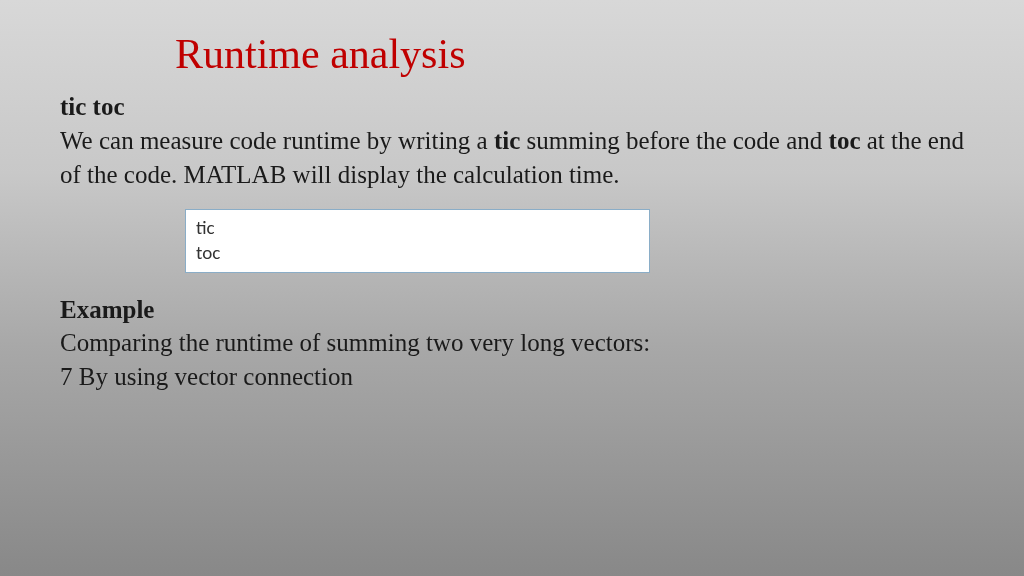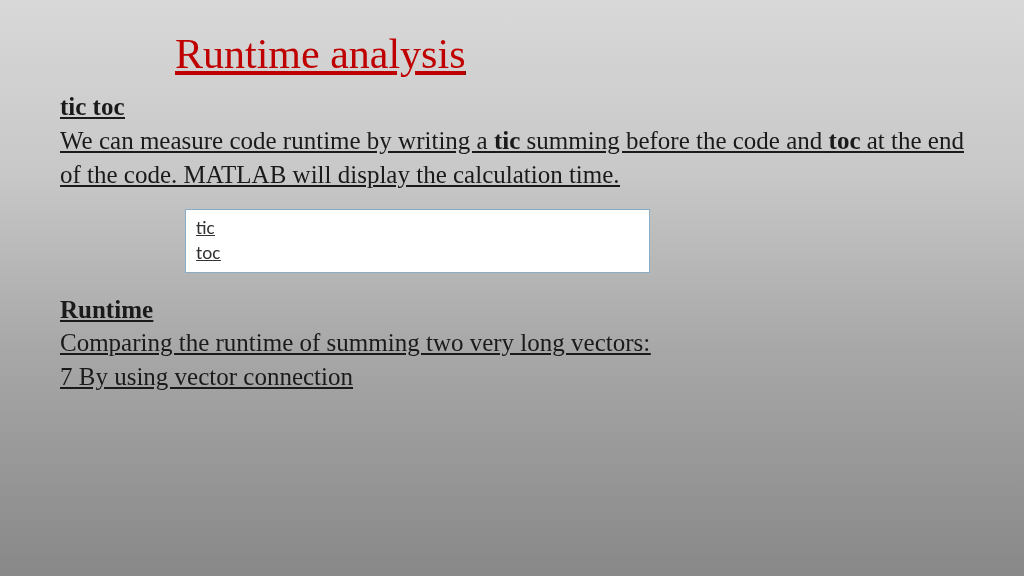--- a/index.html
+++ b/index.html
@@ -1,19 +1,18 @@
 <!DOCTYPE html>
 <html><head>
   <meta charset="utf-8">
   <style>
     * {
       margin: 0;
       padding: 0;
       box-sizing: border-box;
-      text-decoration: underline;
     }
     body {
       width: 1024px;
       height: 576px;
       background: linear-gradient(to bottom, #d8d8d8 0%, #c8c8c8 30%, #a8a8a8 60%, #888888 100%);
       font-family: "Times New Roman", Times, serif;
       overflow: hidden;
     }
     .slide {
       width: 100%;
@@ -77,18 +76,18 @@
       <span class="subtitle">tic toc</span><br>
       <span>We can measure code runtime by writing a </span><span class="bold-inline">tic</span><span> summing before the code and </span><span class="bold-inline">toc</span><span> at the end of the code. MATLAB will display the calculation time.</span>
     </div>
 
     <div class="code-box">
       <span class="code-line">tic</span>
       <span class="code-line">toc</span>
     </div>
 
     <div class="example-block">
-      <div class="example-title">Runtime</div>
+      <div class="example-title">Example</div>
       <div class="example-text">Comparing the runtime of summing two very long vectors:</div>
       <div class="example-text">7 By using vector connection</div>
     </div>
   </div>
 </div>
 
 </body></html>

